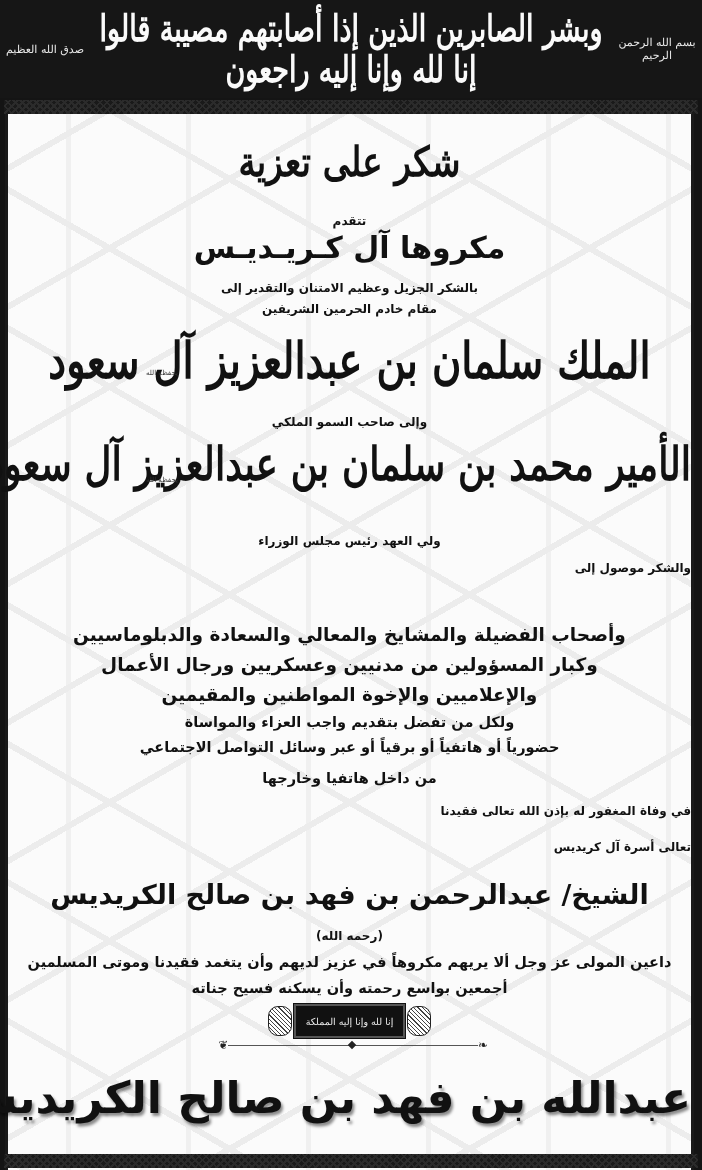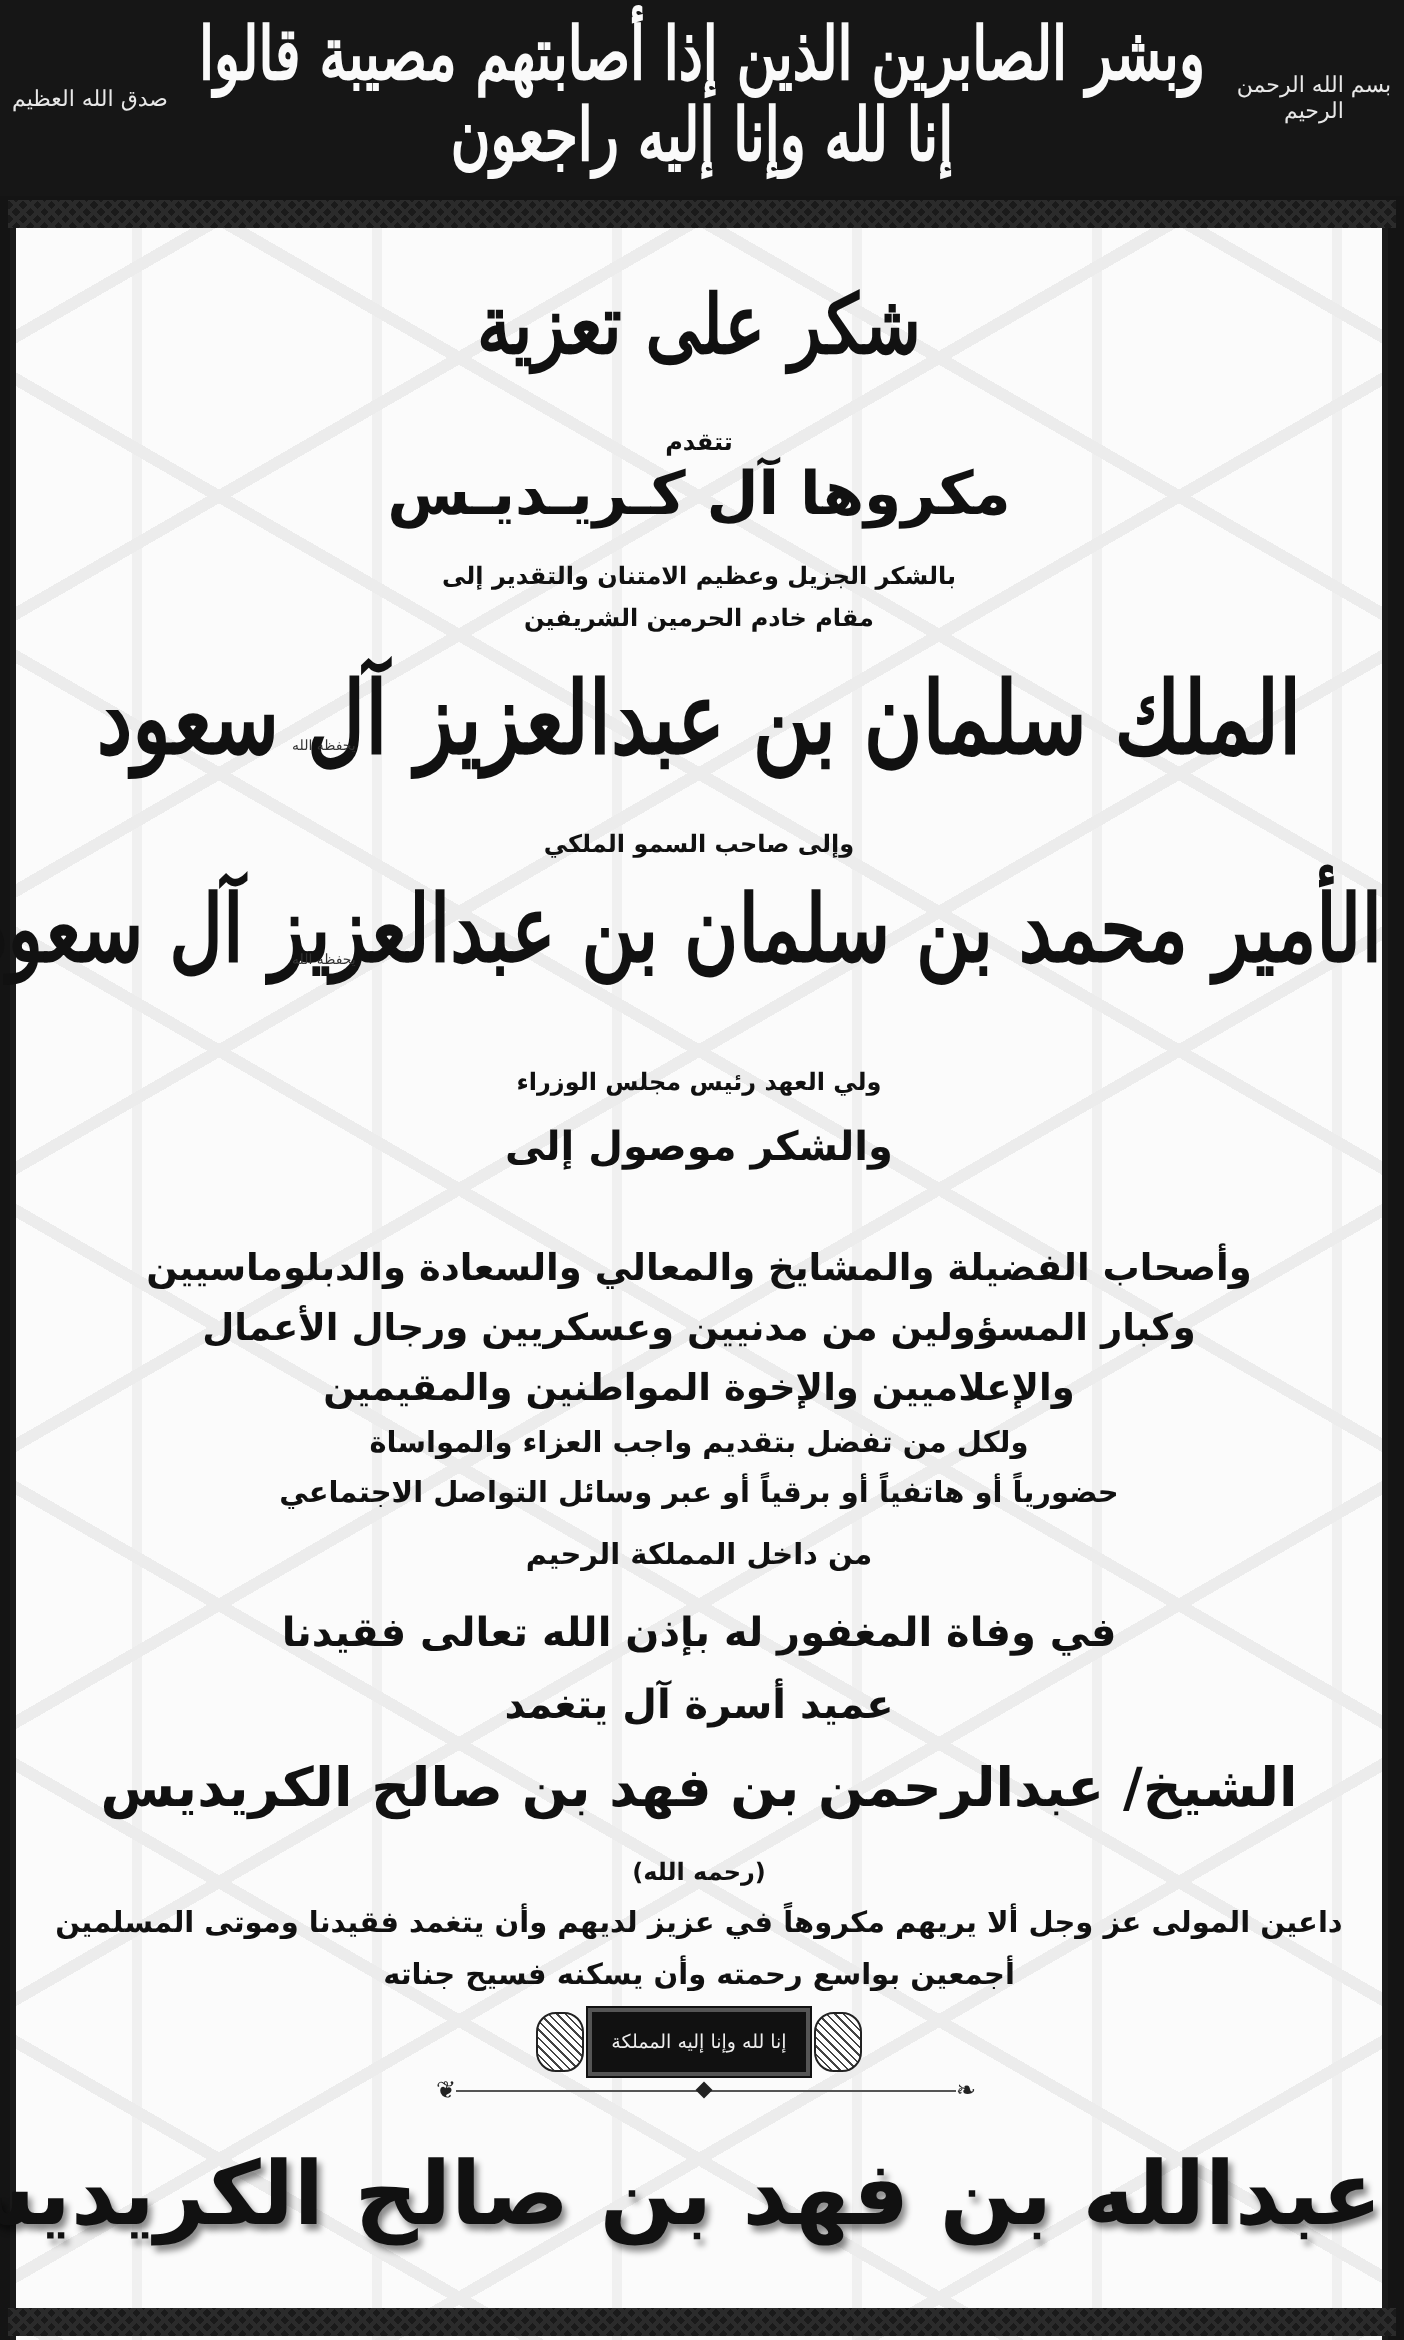--- a/index.html
+++ b/index.html
@@ -47,21 +47,21 @@
   .content {
     position: absolute; left: 0; right: 0; top: 0; bottom: 0;
     direction: rtl; text-align: center; color: #111;
   }
   .line { position: absolute; left: 0; right: 0; text-align: center; white-space: nowrap; }
   .title-cal { font-family: "DejaVu Serif", serif; font-size: 34px; font-weight: bold; transform: scaleY(1.2); }
   .small { font-size: 12px; font-weight: bold; text-align: center; }
   .family { font-size: 30px; font-weight: bold; letter-spacing: 2px; }
   .royal { font-family: "DejaVu Serif", serif; font-size: 40px; font-weight: bold; transform: scaleY(1.25); letter-spacing: -1px; }
   .honor { position: absolute; font-family: "DejaVu Serif", serif; font-size: 7px; color: #333; }
-  .med { font-size: 20px; font-weight: bold; }
+  .med { font-size: 12px; font-weight: bold; text-align: right; }
   .body-text { font-size: 18.5px; font-weight: bold; }
   .body-sm { font-size: 14.5px; font-weight: bold; }
   .deceased { font-size: 27px; font-weight: bold; }
   .plaque-wrap { position: absolute; left: 0; right: 0; top: 890px; display: flex; justify-content: center; align-items: center; gap: 2px; }
   .plaque-end { width: 22px; height: 28px; border: 1.5px solid #222; border-radius: 10px; background: repeating-linear-gradient(45deg,#fff 0 2px,#444 2px 3px); }
   .plaque { background: #111; color: #eee; border: 2px solid #555; outline: 1px solid #111; padding: 3px 10px; font-family: "DejaVu Serif", serif; font-size: 9.5px; height: 24px; display: flex; align-items: center; }
   .divider { position: absolute; top: 931px; left: 220px; width: 250px; height: 1px; background: #555; }
   .divider::after { content: ""; position: absolute; left: 121px; top: -3px; width: 6px; height: 6px; background: #222; transform: rotate(45deg); }
   .divider .curl-l, .divider .curl-r { position: absolute; top: -7px; font-size: 12px; color: #222; }
   .divider .curl-l { left: -10px; } .divider .curl-r { right: -10px; }
@@ -97,24 +97,24 @@
     <div class="honor" style="top:362px; left:138px">يحفظه الله</div>
     <div class="line small" style="top:420px">ولي العهد رئيس مجلس الوزراء</div>
 
     <div class="line med" style="top:447px">والشكر موصول إلى</div>
     <div class="line body-text" style="top:510px">وأصحاب الفضيلة والمشايخ والمعالي والسعادة والدبلوماسيين</div>
     <div class="line body-text" style="top:540px">وكبار المسؤولين من مدنيين وعسكريين ورجال الأعمال</div>
     <div class="line body-sm" style="top:600px">ولكل من تفضل بتقديم واجب العزاء والمواساة</div>
 
     <div class="line body-text" style="top:570px">والإعلاميين والإخوة المواطنين والمقيمين</div>
     <div class="line body-sm" style="top:625px">حضورياً أو هاتفياً أو برقياً أو عبر وسائل التواصل الاجتماعي</div>
-    <div class="line body-sm" style="top:656px">من داخل المملكة الرحيم</div>
+    <div class="line body-sm" style="top:656px">من داخل هاتفيا وخارجها</div>
 
     <div class="line med" style="top:690px">في وفاة المغفور له بإذن الله تعالى فقيدنا</div>
-    <div class="line med" style="top:726px">عميد أسرة آل يتغمد</div>
+    <div class="line med" style="top:726px">تعالى أسرة آل كريديس</div>
 
     <div class="line deceased" style="top:765px">الشيخ/ عبدالرحمن بن فهد بن صالح الكريديس</div>
     <div class="line small" style="top:815px">(رحمه الله)</div>
     <div class="line body-sm" style="top:840px">داعين المولى عز وجل ألا يريهم مكروهاً في عزيز لديهم وأن يتغمد فقيدنا وموتى المسلمين</div>
     <div class="line body-sm" style="top:866px">أجمعين بواسع رحمته وأن يسكنه فسيح جناته</div>
 
     <div class="plaque-wrap">
       <span class="plaque-end"></span>
       <span class="plaque">إنا لله وإنا إليه المملكة</span>
       <span class="plaque-end"></span>

